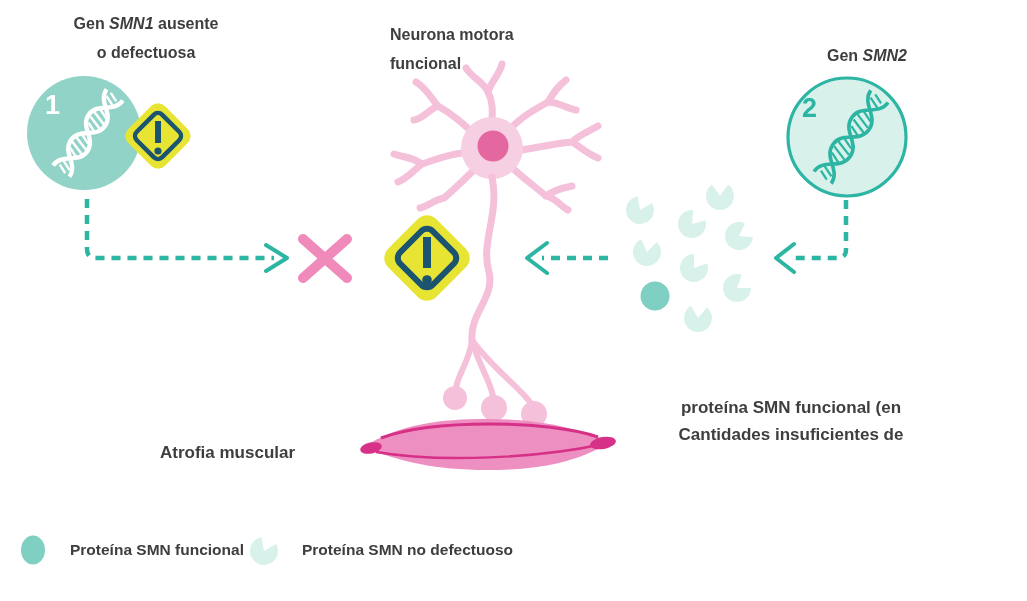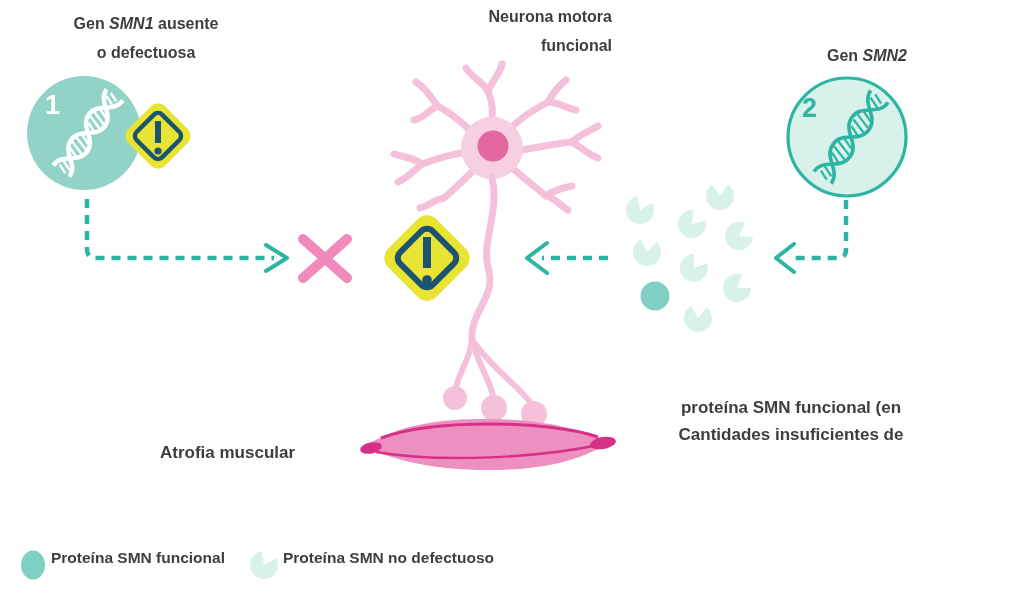--- a/index.html
+++ b/index.html
@@ -4,25 +4,25 @@
 <style>
   html,body{margin:0;padding:0;background:#fff;}
   .canvas{
     position:relative;width:1027px;height:601px;background:#ffffff;
     font-family:"Liberation Sans",sans-serif;color:#3e3e3e;overflow:hidden;
   }
   .art{position:absolute;left:0;top:0;}
   .lbl{position:absolute;font-weight:700;font-size:16px;line-height:29px;letter-spacing:0;text-align:center;}
   .lbl i{font-style:italic;}
   .lbl-smn1{left:36px;top:9px;width:220px;}
-  .lbl-neuron{left:390px;top:2px;width:222px;text-align:right;}
+  .lbl-neuron{left:390px;top:20px;width:222px;text-align:left;}
   .lbl-smn2{left:787px;top:41px;width:160px;}
   .lbl-atrofia{left:160px;top:438px;font-size:17px;}
   .lbl-cant{left:641px;top:394px;width:300px;font-size:17px;line-height:27px;}
-  .legend-item{position:absolute;display:flex;gap:4px;height:34px;margin-top:16px;}
+  .legend-item{position:absolute;display:flex;align-items:center;gap:23px;height:34px;}
   .legend-item .txt{font-weight:700;font-size:15.5px;}
   .legend-func{left:20px;top:533px;}
   .legend-nonfunc{left:249px;top:533px;}
 </style>
 </head>
 <body>
 
 <div class="canvas">
 
   <svg class="art" width="1027" height="601" viewBox="0 0 1027 601">

